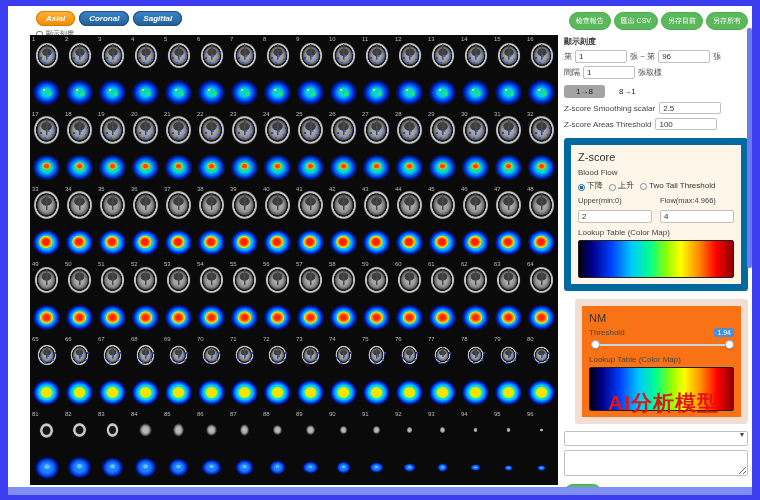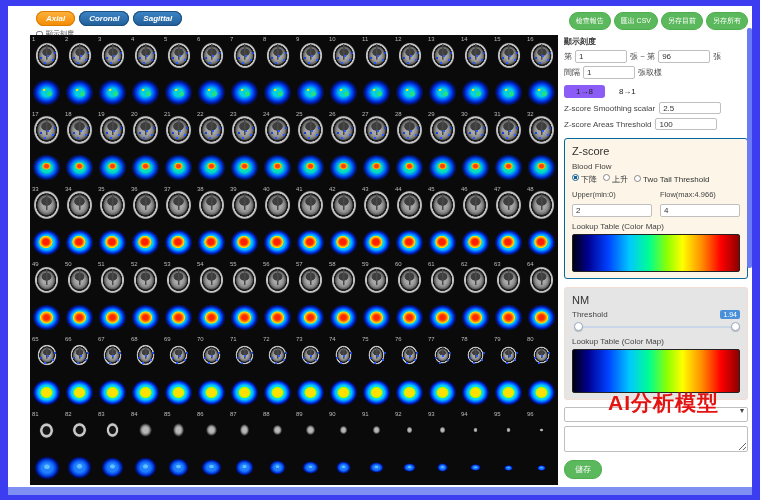--- a/index.html
+++ b/index.html
@@ -34,31 +34,31 @@
   .blob { border-radius:50%; filter:blur(.6px); }
 
   
   .rpanel { position:absolute; left:556px; top:3px; width:184px; color:#333; }
   .btn-row { display:flex; justify-content:flex-end; gap:3px; margin-top:3px; }
   .gbtn { background:#5cb85c; border:1px solid #4cae4c; border-radius:9px; color:#fff; font-size:7px; padding:3px 6px; cursor:pointer; white-space:nowrap; }
   .sec-title { font-size:8px; font-weight:bold; color:#333; margin-top:6px; }
   .frow { display:flex; align-items:center; gap:3px; margin-top:3px; font-size:8px; color:#444; }
   .tin { border:1px solid #bfbfbf; border-radius:2px; height:13px; font-size:8px; padding:0 3px; color:#333; width:52px; }
   .order-row { display:flex; align-items:center; gap:10px; margin-top:6px; }
-  .order-btn { font-size:8px; padding:2px 12px; border:none; background:#8b5cf6; border-radius:3px; color:#222; cursor:pointer; }
+  .order-btn { font-size:8px; padding:2px 12px; border:none; background:#a3a3a3; border-radius:3px; color:#222; cursor:pointer; }
   .order-btn.plain { background:transparent; padding:2px 4px; }
   .lbl-in { display:flex; align-items:center; gap:4px; margin-top:4px; font-size:8px; color:#444; }
   .lbl-in .tin { width:62px; height:12px; }
 
-  .cream { border:1px solid #0369a1; background:#fcf5e8; border-radius:3px; padding:6px 7px; margin-top:8px; position:relative; }
-  .cream.nm { background:#e5e5e5; border-color:#f2ded2; }
+  .cream { border:7px solid #0369a1; background:#fcf5e8; border-radius:3px; padding:6px 7px; margin-top:8px; position:relative; }
+  .cream.nm { background:#f97316; border-color:#f2ded2;margin-left:11px; }
   .cream h3 { font-size:11px; font-weight:normal; color:#333; }
   .small-lbl { font-size:8px; color:#444; margin-top:5px; }
   .radios { display:flex; align-items:center; gap:6px; font-size:8px; color:#333; margin-top:3px; }
-  .radio { display:flex; align-items:flex-start; gap:2px; }
+  .radio { display:flex; align-items:flex-end; gap:2px; }
   .rdot { width:7px; height:7px; border:1px solid #888; border-radius:50%; background:#fff; display:inline-block; }
   .rdot.sel { background:radial-gradient(circle, #1a6496 0 45%, #fff 55%); border-color:#1a6496; }
   .two-col { display:flex; gap:8px; margin-top:5px; }
   .two-col > div { flex:1; }
   .two-col .lab { font-size:7.5px; color:#444; }
   .two-col .tin { width:100%; margin-top:2px; }
   .lutbar { margin-top:3px; height:38px; border:1px solid #222; border-radius:2px;
     background:linear-gradient(to right,#000012,#000090 9%,#0040ff 21%,#00c8ff 34%,#00ff90 46%,#90ff00 57%,#ffff00 66%,#ff8800 78%,#ff0000 89%,#8c0000 100%); }
   .lutbar.tall { height:44px; }
   .thr-row { display:flex; align-items:center; justify-content:space-between; margin-top:4px; }

